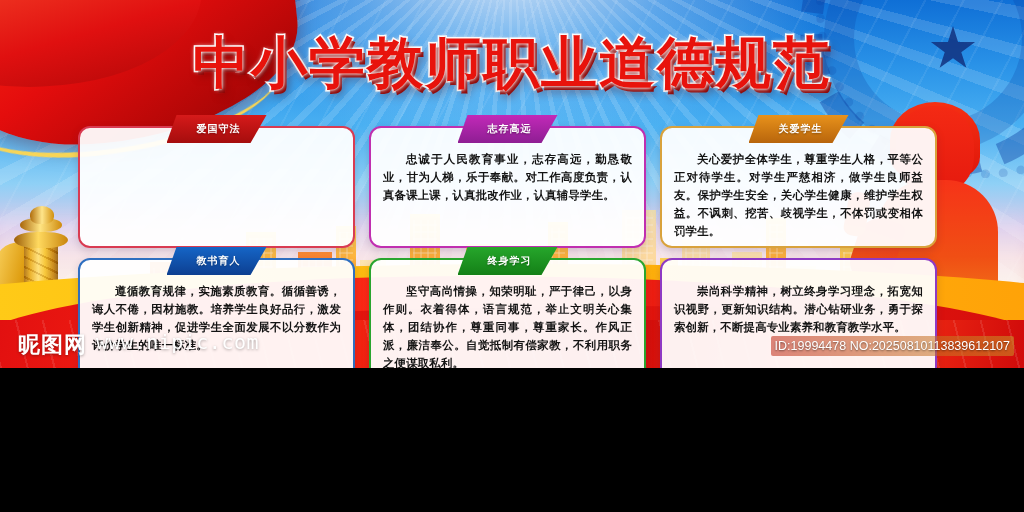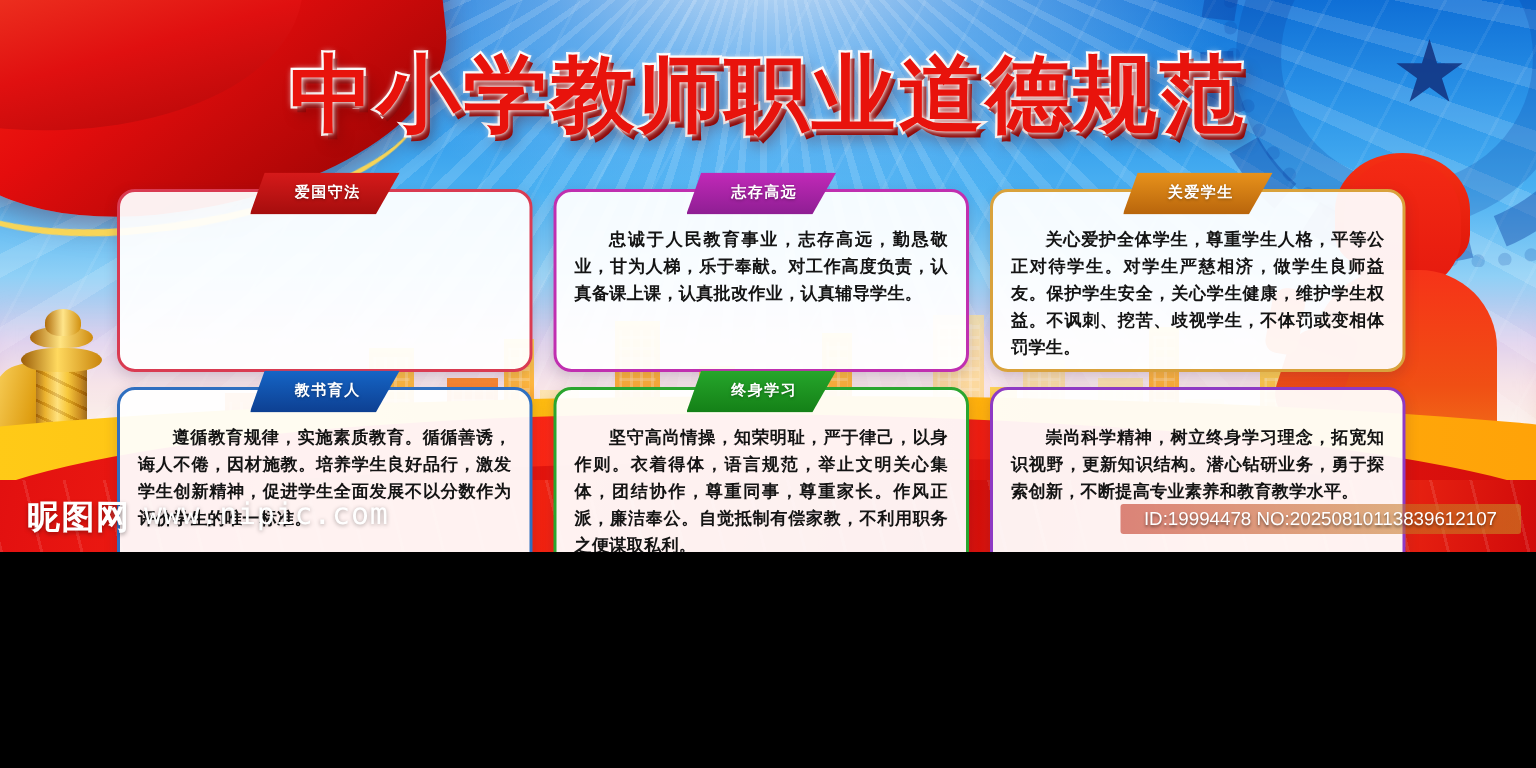--- a/index.html
+++ b/index.html
@@ -260,21 +260,21 @@
     font-size:22px;font-weight:bold;letter-spacing:1px;
     text-shadow:0 1px 3px rgba(0,0,0,.35);
   }
   .wm-url{
     font-family:"DejaVu Sans Mono","Liberation Mono",monospace;
     font-size:20px;font-weight:normal;letter-spacing:.5px;
     text-shadow:0 1px 3px rgba(0,0,0,.35);
   }
   .idbadge{
     position:absolute;right:10px;bottom:12px;
-    padding:3px 16px;
+    padding:3px 4px;
     font-family:"Liberation Sans","DejaVu Sans",sans-serif;
     font-size:12.5px;color:#fff;
     background:linear-gradient(90deg, rgba(190,40,20,.55), rgba(200,150,40,.55));
     border-radius:2px;
     text-shadow:0 1px 2px rgba(0,0,0,.5);
     white-space:nowrap;
   }
 </style>
 </head>
 <body>

